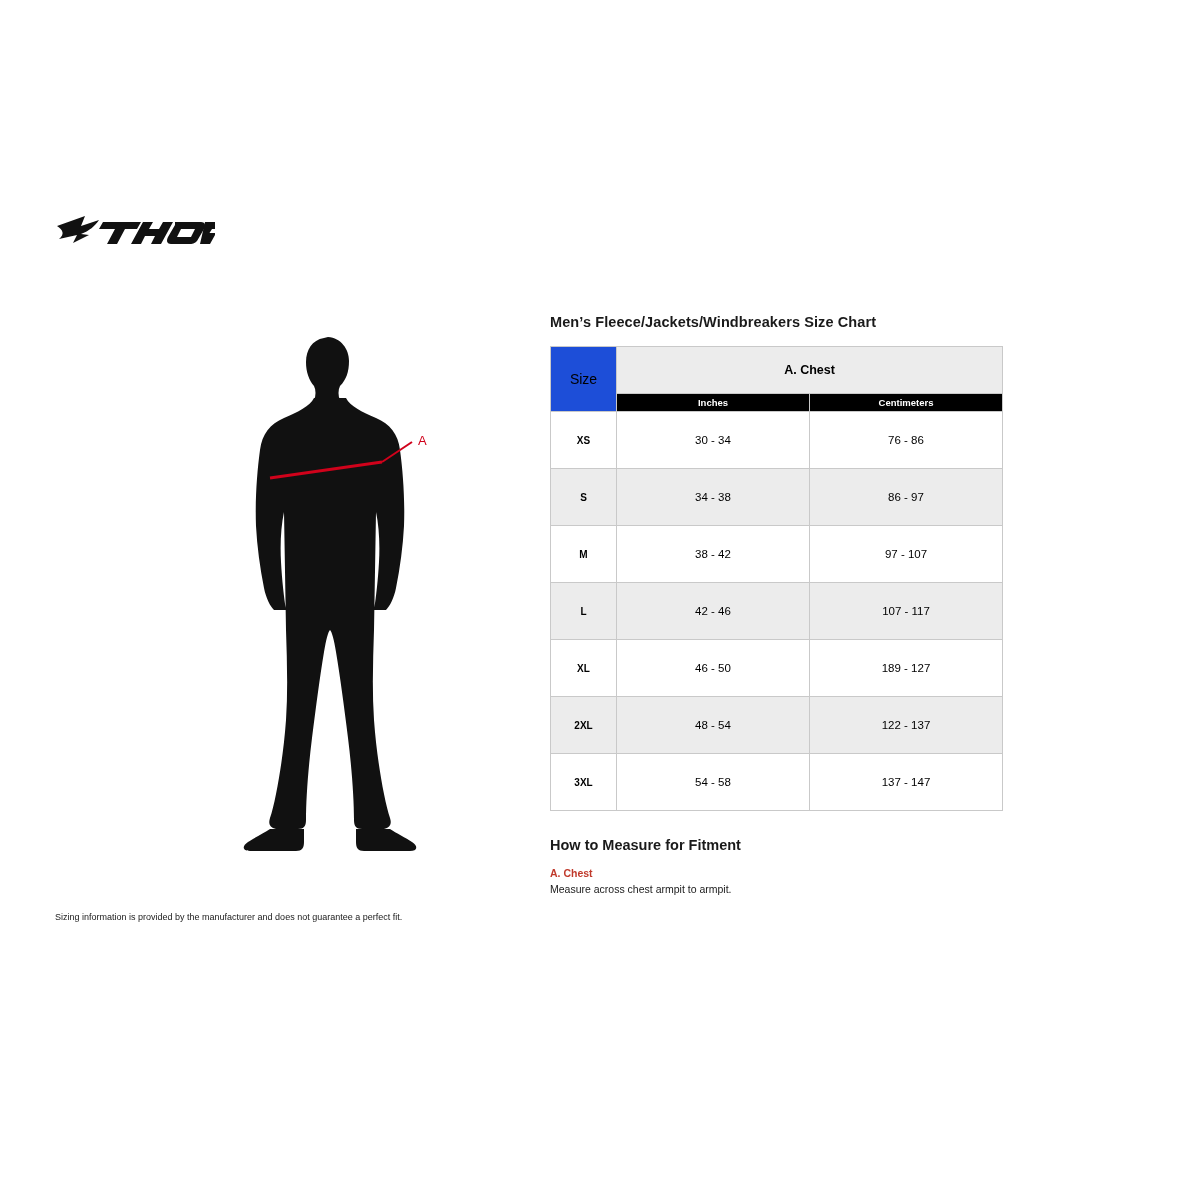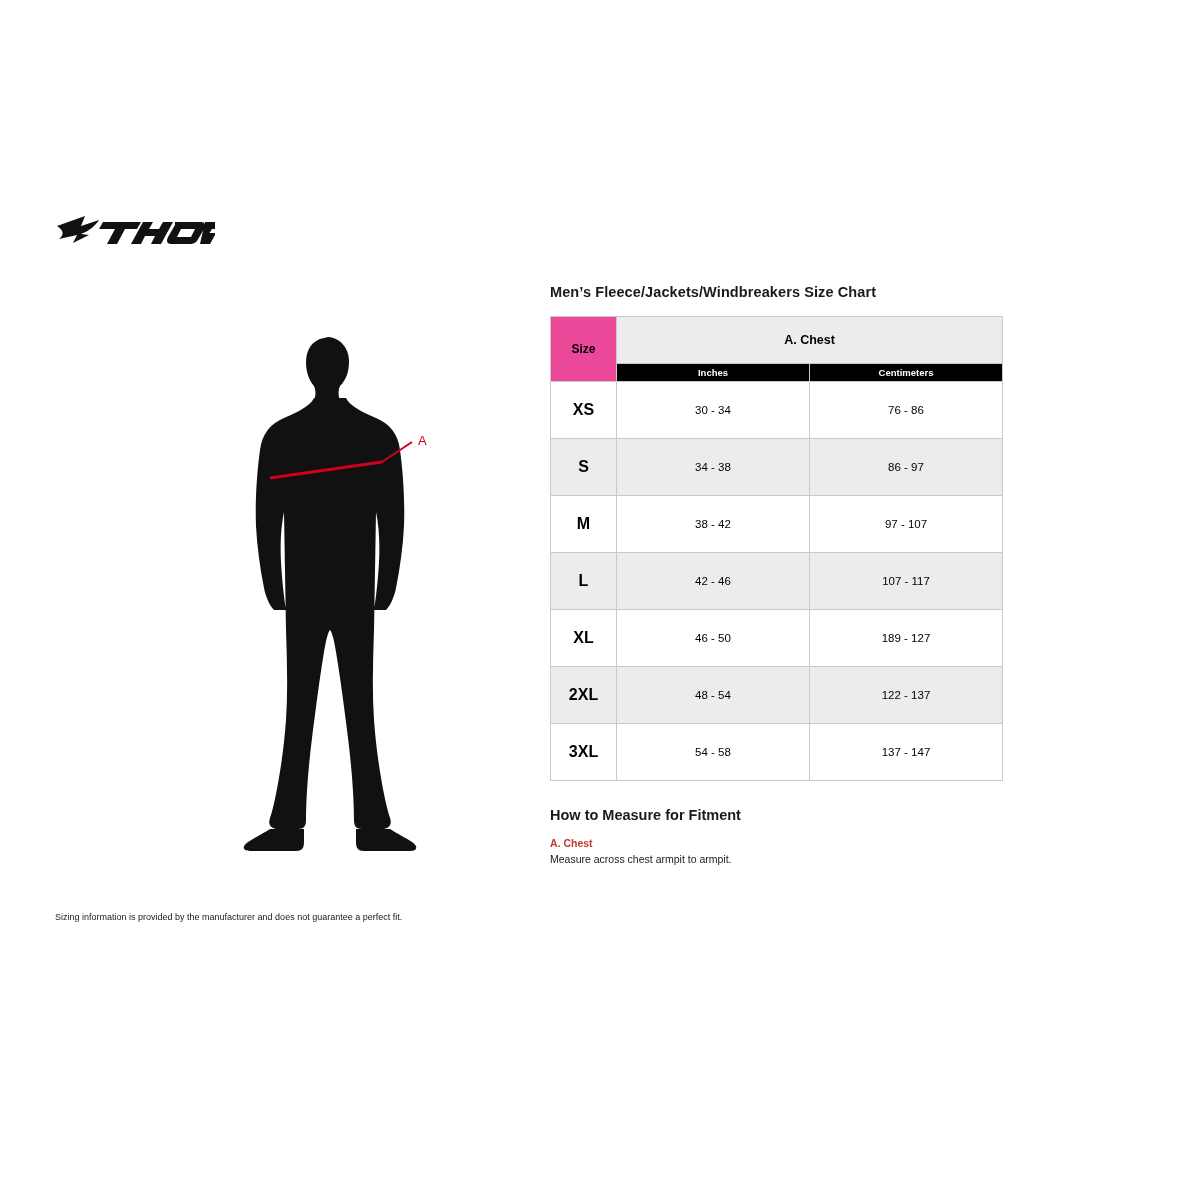--- a/index.html
+++ b/index.html
@@ -33,21 +33,21 @@
     top: 330px;
     width: 230px;
     height: 530px;
   }
   .figure-wrap svg { display: block; }
 
   
   .content {
     position: absolute;
     left: 550px;
-    top: 284px;
+    top: 314px;
     width: 455px;
   }
   .chart-title {
     font-size: 14.5px;
     font-weight: bold;
     letter-spacing: 0.1px;
     margin: 0 0 16px 0;
     color: #1a1a1a;
   }
 
@@ -57,41 +57,41 @@
     table-layout: fixed;
   }
   table.size-table td, table.size-table th {
     border: 1px solid #c9c9c9;
     text-align: center;
     vertical-align: middle;
   }
   .hdr-size {
     width: 66px;
     height: 44px;
-    font-size: 12px;
-    font-weight: bold;
-    background: #ec4899;
+    font-size: 14px;
+    font-weight: normal;
+    background: #1d4ed8;
   }
   .hdr-measure {
     height: 44px;
     font-size: 12.5px;
     font-weight: bold;
     background: #ececec;
   }
   .sub-unit {
     background: #000000;
     color: #ffffff;
     font-size: 9.5px;
     font-weight: bold;
     height: 17px;
     padding: 0;
     border: 1px solid #000000;
   }
   td.size-cell {
-    font-size: 16px;
+    font-size: 10px;
     font-weight: bold;
     height: 54px;
   }
   td.val-cell {
     font-size: 11.5px;
     height: 54px;
   }
   tr.row-alt td { background: #ececec; }
   tr.row-plain td { background: #ffffff; }
 

